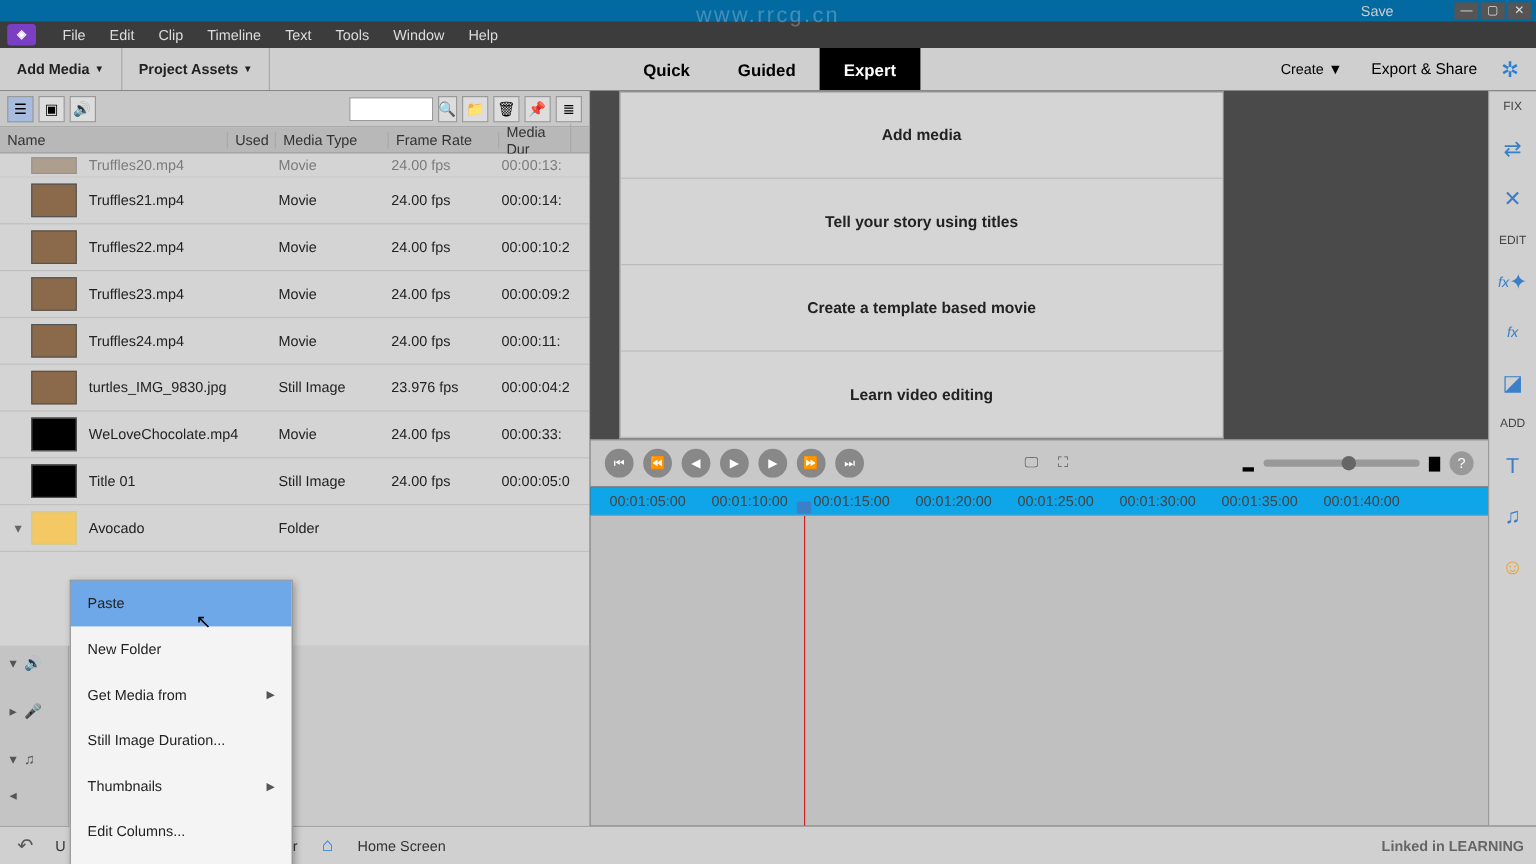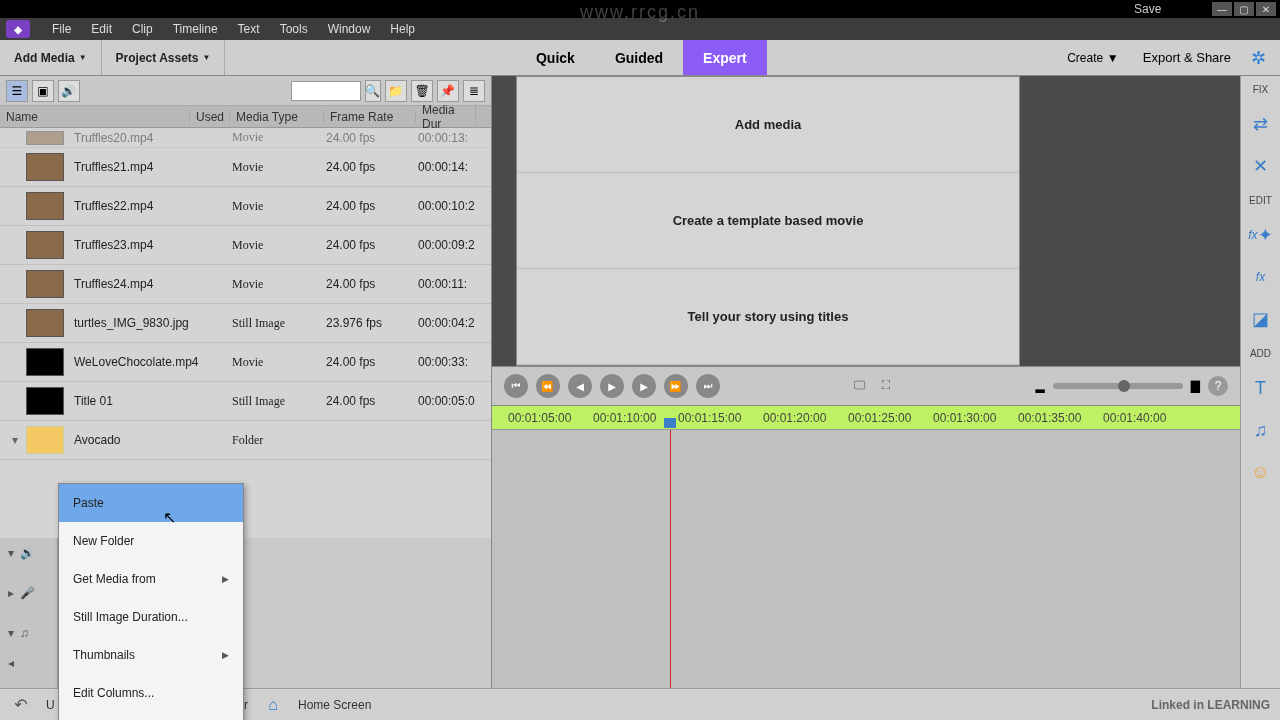--- a/index.html
+++ b/index.html
@@ -1,34 +1,34 @@
 <!DOCTYPE html>
 <html><head>
 <meta charset="utf-8">
 <style>
 * { margin: 0; padding: 0; box-sizing: border-box; font-family: "Segoe UI", Tahoma, sans-serif; font-size: 12px; }
 body { width: 1280px; height: 720px; overflow: hidden; background: #4a4a4a; position: relative; }
 
 
-.titlebar { height: 18px; background: #000000; display: flex; align-items: center; justify-content: space-between; padding: 0 4px; gap: 2px; }
+.titlebar { height: 18px; background: #0369a1; display: flex; align-items: center; justify-content: space-between; padding: 0 4px; gap: 2px; }
 .titlebar .winbtn { width: 20px; height: 14px; background: #555; display: inline-flex; align-items: center; justify-content: center; color: #ddd; font-size: 10px; cursor: pointer; }
 .titlebar .save { margin-right: auto; margin-left: 1130px; color: #ccc; font-size: 12px; }
 
 
 .menubar { height: 22px; background: #3c3c3c; display: flex; align-items: center; padding-left: 6px; color: #ddd; }
 .menubar .logo { width: 24px; height: 18px; background: #7a3fc3; border-radius: 3px; margin-right: 12px; display: flex; align-items: center; justify-content: center; color: #fff; font-weight: bold; font-size: 10px; }
 .menubar .menuitem { padding: 0 10px; cursor: pointer; }
 
 
 .toprow { height: 36px; background: #cfcfcf; display: flex; align-items: stretch; border-bottom: 1px solid #888; }
 .toprow .btn { padding: 0 14px; display: flex; align-items: center; gap: 4px; font-weight: bold; font-size: 13px; color: #222; cursor: pointer; border-right: 1px solid #aaa; }
 .toprow .btn .caret { font-size: 8px; }
 .toprow .viewtabs { display: flex; margin-left: auto; margin-right: auto; justify-content: flex-end; }
 .toprow .viewtab { padding: 0 20px; display: flex; align-items: center; font-weight: bold; font-size: 14px; cursor: pointer; }
-.toprow .viewtab.active { background: #8b5cf6; color: #fff; }
+.toprow .viewtab.active { background: #000000; color: #fff; }
 .toprow .right { display: flex; align-items: center; gap: 4px; padding-right: 8px; }
 .toprow .right .btn2 { font-weight: normal; font-size: 13px; padding: 0 10px; cursor: pointer; }
 .toprow .gear { color: #2a7fd8; font-size: 18px; padding: 0 6px; cursor: pointer; }
 
 
 .mainarea { display: flex; height: calc(720px - 18px - 22px - 36px - 32px); }
 
 
 .leftpanel { width: 492px; background: #d0d0d0; display: flex; flex-direction: column; border-right: 1px solid #888; }
 .leftpanel .iconrow { height: 30px; display: flex; align-items: center; background: #c8c8c8; padding: 0 6px; gap: 4px; border-bottom: 1px solid #aaa; }
@@ -39,40 +39,40 @@
 
 .leftpanel .headerrow { height: 22px; background: #b8b8b8; display: flex; align-items: center; border-bottom: 1px solid #999; font-size: 11px; color: #333; }
 .leftpanel .headerrow .col { padding: 0 6px; border-right: 1px solid #aaa; }
 .col-name { width: 190px; } .col-used { width: 40px; text-align: center; } .col-type { width: 94px; } .col-rate { width: 92px; } .col-dur { width: 60px; }
 
 .leftpanel .assetlist { flex: 1; overflow: hidden; background: #d4d4d4; position: relative; }
 .assetrow { height: 39px; display: flex; align-items: center; padding-left: 26px; border-bottom: 1px solid #c0c0c0; font-size: 11px; color: #222; }
 .assetrow .thumb { width: 38px; height: 28px; background: #8a6a4a; margin-right: 10px; border: 1px solid #555; flex-shrink: 0; }
 .assetrow .thumb.black { background: #000; }
 .assetrow .thumb.folder { background: #f4c862; border-color: #cc9; }
-.assetrow .cname { width: 118px; } .assetrow .cused { width: 40px; } .assetrow .ctype { width: 94px; font-family: Liberation Serif, serif; } .assetrow .crate { width: 92px; } .assetrow .cdur { width: 70px; }
+.assetrow .cname { width: 118px; } .assetrow .cused { width: 40px; } .assetrow .ctype { width: 94px; } .assetrow .crate { width: 92px; } .assetrow .cdur { width: 70px; }
 .assetrow.folder-row .expand { position: absolute; left: 12px; color: #666; }
 
 
 .rightpanel { flex: 1; background: #4a4a4a; display: flex; }
 .preview-col { flex: 1; display: flex; flex-direction: column; }
 .welcome { background: #d5d5d5; height: 290px; margin: 0; border: 1px solid #888; display: flex; flex-direction: column; }
 .welcome .wrow { flex: 1; display: flex; align-items: center; justify-content: center; font-weight: bold; font-size: 13px; color: #222; border-bottom: 1px solid #bbb; cursor: pointer; }
 
 
 .playbar { height: 40px; background: #c8c8c8; display: flex; align-items: center; padding: 0 12px; gap: 8px; border-top: 1px solid #888; border-bottom: 1px solid #888; }
 .playbar .pbtn { width: 24px; height: 24px; border-radius: 12px; background: #888; color: #fff; display: inline-flex; align-items: center; justify-content: center; font-size: 10px; cursor: pointer; }
 .playbar .spacer { flex: 1; }
 .playbar .monic { width: 20px; height: 16px; color: #555; cursor: pointer; }
 .playbar .zoom { width: 130px; height: 6px; background: #999; position: relative; border-radius: 3px; }
 .playbar .zoom .knob { width: 12px; height: 12px; background: #666; border-radius: 6px; position: absolute; top: -3px; left: 50%; }
 .playbar .help { width: 20px; height: 20px; border-radius: 10px; background: #999; color: #fff; display: inline-flex; align-items: center; justify-content: center; font-size: 12px; cursor: pointer; }
 
 
-.ruler { height: 24px; background: #bef264; display: flex; align-items: center; font-size: 10px; color: #444; position: relative; border-bottom: 1px solid #999; padding-left: 16px; }
+.ruler { height: 24px; background: #0ea5e9; display: flex; align-items: center; font-size: 10px; color: #444; position: relative; border-bottom: 1px solid #999; padding-left: 16px; }
 .ruler .tick { width: 85px; }
 .ruler .playhead { position: absolute; left: 172px; top: 12px; width: 12px; height: 10px; background: #3a7fc8; }
 
 
 .timeline { flex: 1; background: #c0c0c0; position: relative; }
 .timeline .vline { position: absolute; left: 178px; top: 0; bottom: 0; width: 1px; background: #c22; }
 
 
 .sidetools { width: 40px; background: #d0d0d0; display: flex; flex-direction: column; align-items: center; padding-top: 8px; gap: 16px; border-left: 1px solid #999; }
 .sidetools .lbl { font-size: 10px; color: #444; text-align: center; }
@@ -264,22 +264,23 @@
       <div class="tl-tracks"></div>
     </div>
   </div>
 
   <div class="rightpanel">
     <div class="preview-col">
       <div style="display:flex;flex:0 0 290px">
         <div style="width:24px;background:#4a4a4a"></div>
         <div class="welcome" style="flex:1">
           <div class="wrow">Add media</div>
+          <div class="wrow">Tell your story using titles</div>
           <div class="wrow">Create a template based movie</div>
-          <div class="wrow">Tell your story using titles</div>
+          <div class="wrow">Learn video editing</div>
         </div>
         <div style="width:220px;background:#4a4a4a"></div>
       </div>
       <div class="playbar">
         <span class="pbtn">⏮</span>
         <span class="pbtn">⏪</span>
         <span class="pbtn">◀</span>
         <span class="pbtn">▶</span>
         <span class="pbtn">▶</span>
         <span class="pbtn">⏩</span>

